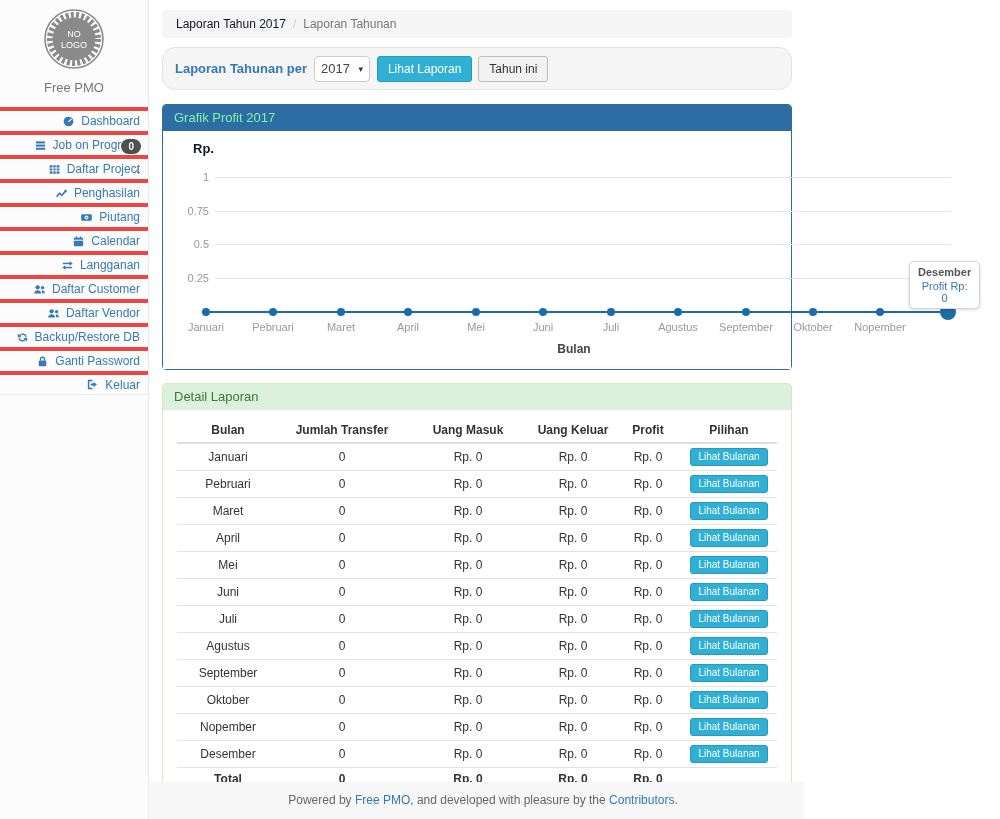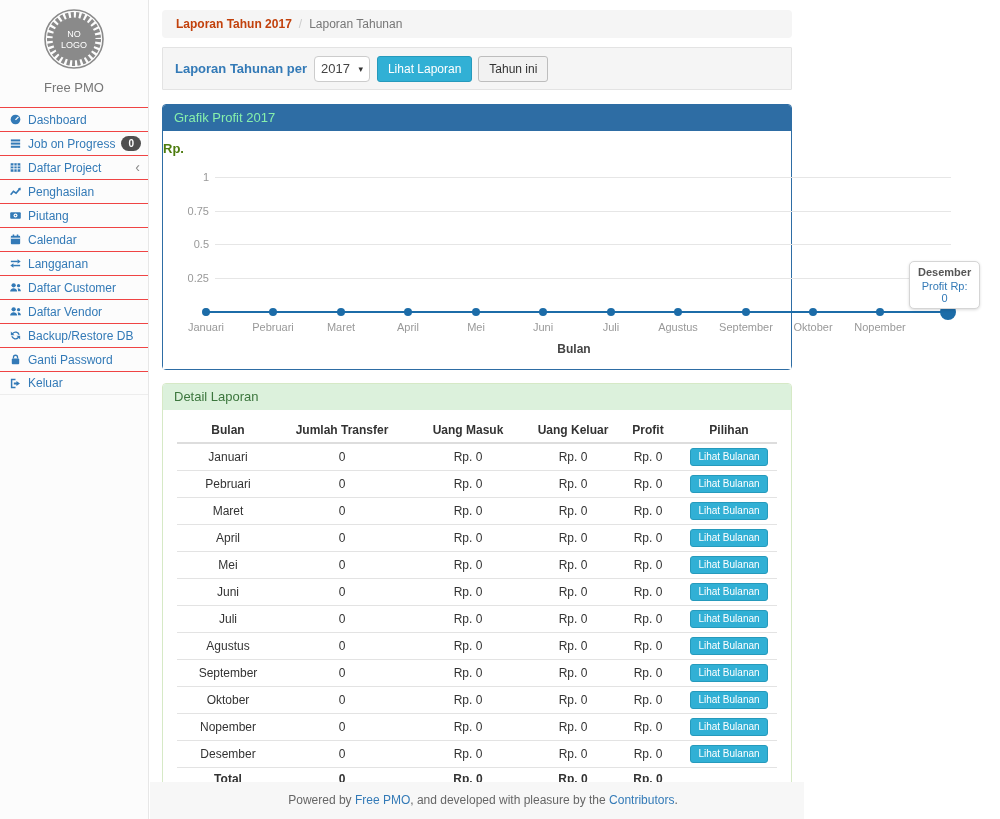--- a/index.html
+++ b/index.html
@@ -5,50 +5,50 @@
   * { margin:0; padding:0; box-sizing:border-box; }
   html,body { width:1000px; height:819px; }
   body { font-family:"Liberation Sans", sans-serif; background:#fff; color:#333; overflow:hidden; }
   #app { position:relative; width:804px; height:819px; background:#fff; }
 
   
   .sidebar { position:absolute; left:0; top:0; bottom:0; width:149px; background:#fcfcfc; border-right:1px solid #e7e7e7; }
   .logo-wrap { text-align:center; padding-top:8px; }
   .brand { font-size:13px; color:#777; margin-top:6px; text-align:center; }
   .menu { margin-top:12px; }
-  .menu-item { position:relative; display:flex; align-items:center; height:24px; padding:0 8px 0 9px; border-top:1px solid #ef4444; color:#337ab7; font-size:12px; text-decoration:none; cursor:pointer; }
+  .menu-item { position:relative; display:flex; align-items:center; height:24px; padding:0 8px 0 9px; border-top:4px solid #ef4444; color:#337ab7; font-size:12px; text-decoration:none; cursor:pointer;justify-content:flex-end; }
   .menu-item:last-child { border-bottom:1px solid #ededed; }
   .menu-item .mi { width:14px; height:13px; margin-right:5px; flex:0 0 14px; display:inline-flex; align-items:center; }
   .menu-item .mi svg { width:13px; height:13px; }
   .badge { position:absolute; right:7px; top:4px; background:#4f4f4f; color:#fff; font-size:10px; font-weight:bold; border-radius:10px; padding:1px 7px; line-height:13px; }
   .chev { position:absolute; right:8px; top:3px; color:#888; font-size:14px; }
 
   
   .content { position:absolute; left:150px; top:0; right:0; bottom:0; background:#fff; }
   .content-pad { padding:10px 12px 0 12px; }
 
   .breadcrumb { height:28px; background:#f5f5f5; border-radius:4px; display:flex; align-items:center; padding:0 14px; font-size:12px; }
-  .breadcrumb a { color:#c2410c; text-decoration:none; cursor:pointer;font-weight:bold; }
+  .breadcrumb a { color:#0f172a; text-decoration:none; cursor:pointer; }
   .breadcrumb .sep { color:#ccc; margin:0 7px; }
   .breadcrumb .current { color:#777; }
 
-  .well { margin-top:9px; height:43px; background:#f5f5f5; border:1px solid #e3e3e3; border-radius:1px; display:flex; align-items:center; padding:0 12px; }
+  .well { margin-top:9px; height:43px; background:#f5f5f5; border:1px solid #e3e3e3; border-radius:13px; display:flex; align-items:center; padding:0 12px; }
   .well .frm-label { color:#337ab7; font-weight:bold; font-size:13px; margin-right:7px; }
   .year-select { display:inline-flex; align-items:center; justify-content:space-between; width:56px; height:26px; background:#fff; border:1px solid #ccc; border-radius:4px; padding:0 6px; font-size:13px; color:#444; cursor:pointer; margin-right:7px; }
   .year-select .caret { font-size:9px; color:#333; margin-left:4px; }
   .btn { display:inline-block; border-radius:3px; font-size:12px; padding:4px 10px; cursor:pointer; line-height:16px; border:1px solid transparent; }
   .btn-info { background:#31b0d5; border-color:#269abc; color:#fff; margin-right:6px; }
   .btn-default { background:#f2f2f2; border-color:#bdbdbd; color:#333; }
 
   
   .panel { border-radius:4px; }
   .panel-primary { margin-top:14px; border:1px solid #2e6da4; }
   .panel-primary .panel-heading { background:#2e6da4; color:#86efac; font-size:13px; padding:5px 11px; height:26px; line-height:16px; border-radius:3px 3px 0 0; }
   .chart-body { position:relative; height:238px; background:#fff; }
-  .y-axis-title { position:absolute; left:0; top:10px; font-size:13px; font-weight:bold; color:#4d7c0f; }
+  .y-axis-title { position:absolute; left:30px; top:10px; font-size:13px; font-weight:bold; color:#0f172a; }
   .gridline { position:absolute; left:52px; width:736px; height:1px; background:#e6e6e6; }
   .ytick { position:absolute; left:0; width:46px; text-align:right; font-size:11px; color:#999; height:14px; line-height:14px; }
   .series-line { position:absolute; left:43px; width:742px; height:2px; background:#1c6ca8; }
   .dot { position:absolute; width:8px; height:8px; border-radius:50%; background:#1c6ca8; }
   .dot.big { width:16px; height:16px; }
   .xlab { position:absolute; width:72px; text-align:center; font-size:11px; color:#999; top:190px; }
   .x-axis-title { position:absolute; left:311px; top:211px; width:200px; text-align:center; font-size:12px; font-weight:bold; color:#444; }
   .tooltip { position:absolute; left:746px; top:130px; background:#fff; border:1px solid #d5d5d5; border-radius:5px; box-shadow:0 1px 3px rgba(0,0,0,0.15); padding:4px 8px; text-align:center; }
   .tooltip .tt-title { font-size:11px; font-weight:bold; color:#555; }
   .tooltip .tt-value { font-size:11px; color:#337ab7; margin-top:2px; }

